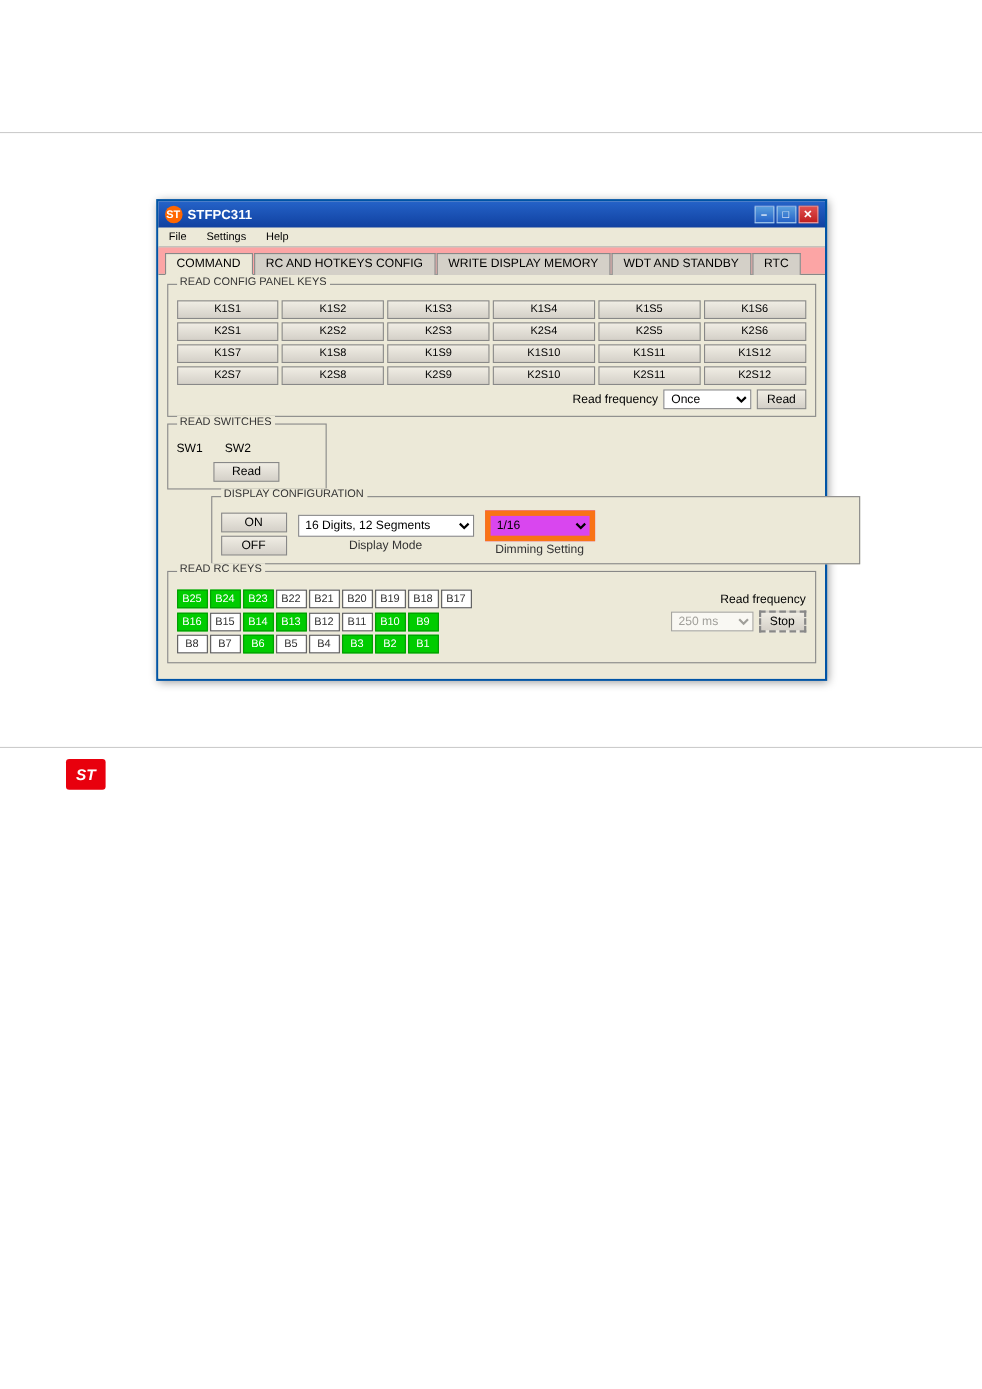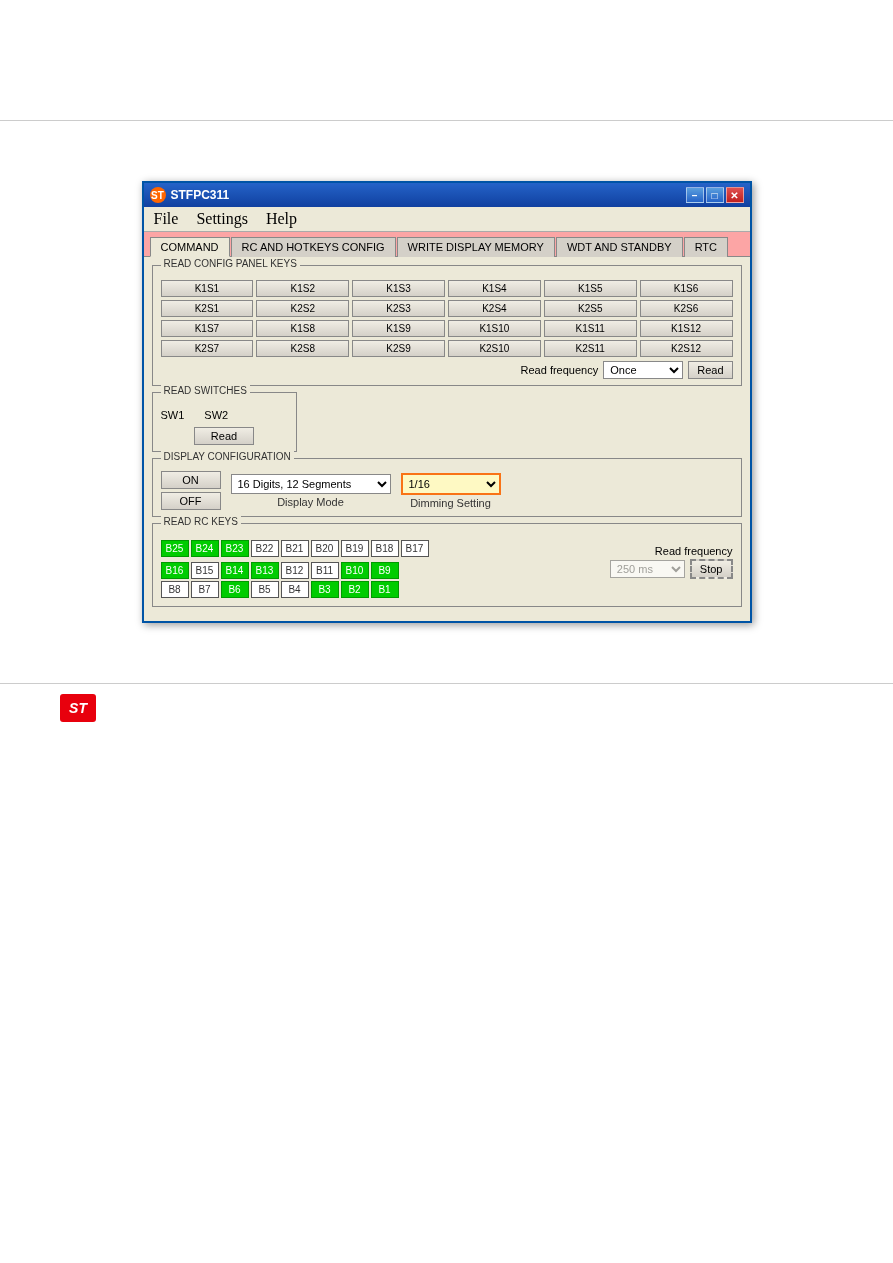--- a/index.html
+++ b/index.html
@@ -74,22 +74,21 @@
     .menubar {
       background: #ece9d8;
       padding: 2px 6px;
       display: flex;
       gap: 10px;
       border-bottom: 1px solid #aaa;
     }
     .menubar-item {
       padding: 1px 4px;
       cursor: pointer;
-      font-size: 16px;
-      font-family: Liberation Serif, serif;
+      font-size: 10px;
     }
 
     
     .tabs {
       display: flex;
       background: #fca5a5;
       padding: 4px 6px 0;
       gap: 1px;
     }
     .tab {
@@ -250,22 +249,22 @@
     .mode-select {
       padding: 2px;
       font-size: 11px;
       border: 1px solid #888;
       background: white;
       width: 160px;
     }
     .dim-select {
       padding: 2px;
       font-size: 11px;
-      border: 2px solid #f97316;
-      background: #fef9c3;
+      border: 5px solid #f97316;
+      background: #d946ef;
       width: 100px;
     }
     .sublabel {
       font-size: 11px;
       color: #333;
     }
 
     
     .rc-data {
       width: 100%;
@@ -282,21 +281,21 @@
       background: #00cc00;
       color: white;
       border-color: #009900;
     }
     .rc-btn.white {
       background: white;
       color: #333;
     }
     .rc-row {
       display: flex;
-      align-items: flex-end;
+      align-items: center;
       gap: 2px;
       margin-bottom: 2px;
     }
     .rc-freq-group {
       display: flex;
       flex-direction: column;
       align-items: flex-end;
       margin-left: auto;
       gap: 3px;
     }
@@ -431,21 +430,21 @@
         <div class="switches-row" style="margin-top:10px;">
           <span>SW1</span>
           <span>SW2</span>
         </div>
         <div style="text-align:center;">
           <button class="btn">Read</button>
         </div>
       </div>
     </div>
 
-    <div class="section-box display-config" style="margin-bottom:6px;">
+    <div class="section-box display-config" style="margin-bottom:6px;margin-left:40px;">
       <span class="section-title">DISPLAY CONFIGURATION</span>
       <div class="display-config-inner" style="margin-top:6px;">
         <div class="display-on-off">
           <button class="btn">ON</button>
           <button class="btn">OFF</button>
         </div>
         <div class="display-mode-group">
           <select class="mode-select">
             <option>16 Digits, 12 Segments</option>
             <option>8 Digits, 16 Segments</option>

